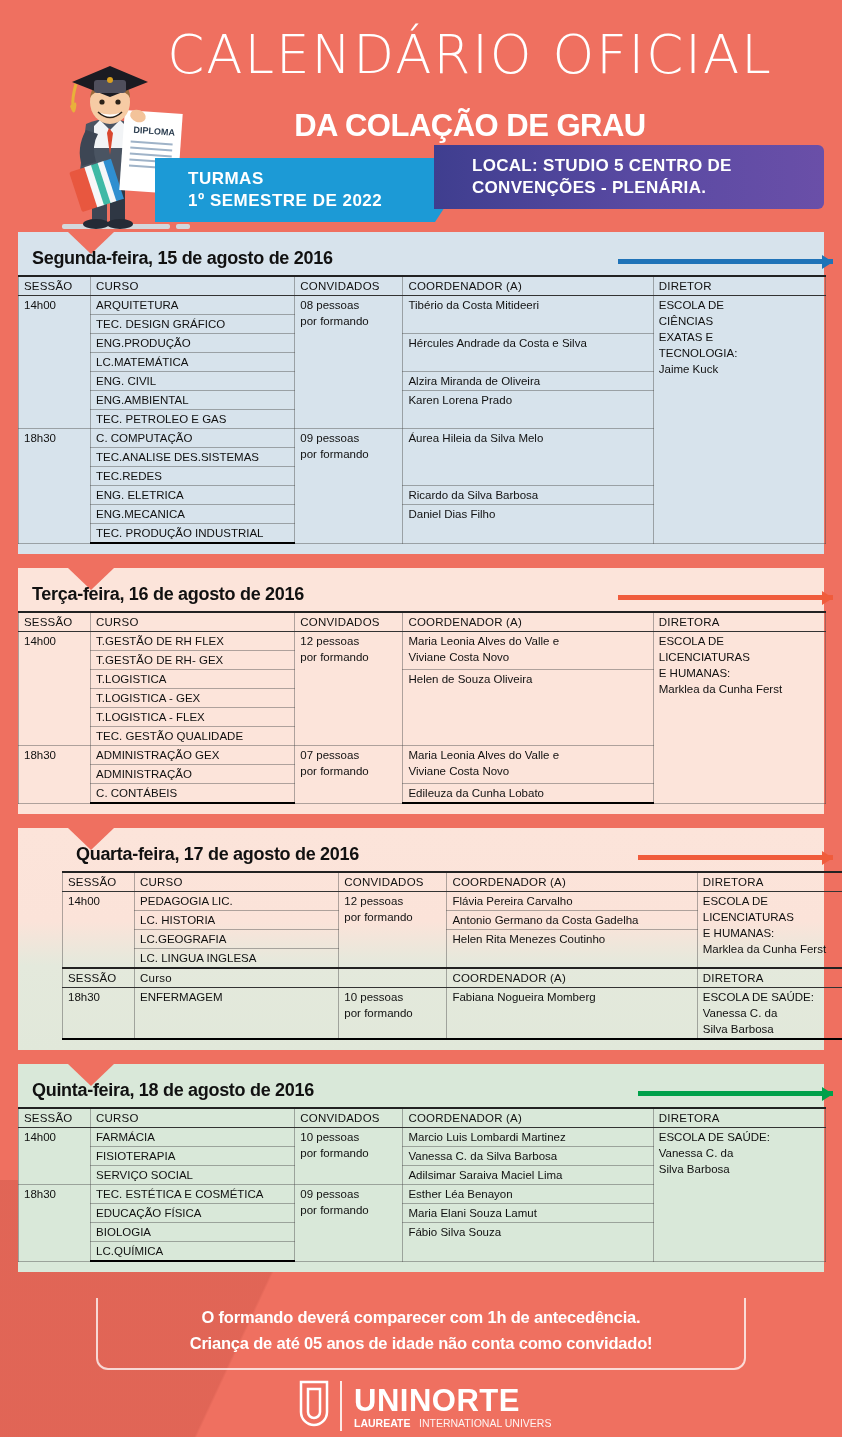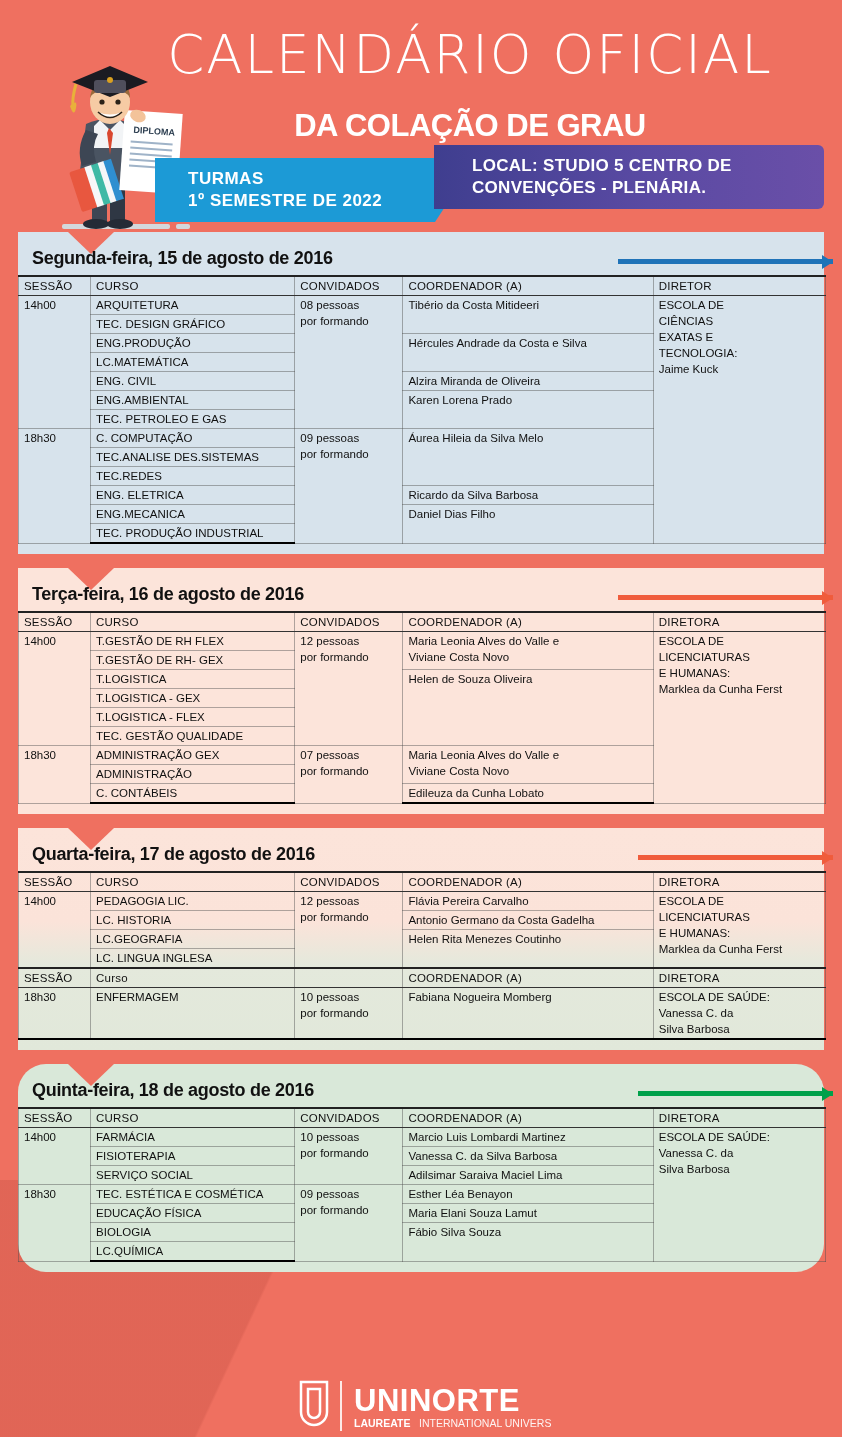--- a/index.html
+++ b/index.html
@@ -68,22 +68,22 @@
   
   .grad { position: absolute; left: 48px; top: 58px; width: 180px; height: 175px; }
 
   
   .card {
     position: relative; margin: 0 18px 14px 18px;
     padding: 0 0 10px 0;
   }
   .card.mon  { background: #d7e3ec; }
   .card.tue  { background: #fce4da; }
-  .card.wed  { background: linear-gradient(180deg, #fce4da 0%, #fbe3d9 42%, #e4e9dc 62%, #e1e8da 100%); }
-  .card.thu  { background: #d9e8d9; border-radius: 28px; }
+  .card.wed  { background: linear-gradient(180deg, #fce4da 0%, #fbe3d9 42%, #e4e9dc 62%, #e1e8da 100%); padding-left: 44px; }
+  .card.thu  { background: #d9e8d9; }
   .notch {
     position: absolute; left: 50px; top: 0;
     width: 0; height: 0;
     border-left: 23px solid transparent;
     border-right: 23px solid transparent;
     border-top: 22px solid #ef7060;
   }
   .card-title {
     font-size: 18px; font-weight: bold; color: #111;
     padding: 16px 0 0 14px;
@@ -437,20 +437,24 @@
               <td class="coord" rowspan="2">Fábio Silva Souza</td>
             </tr>
             <tr class="last">
               <td class="curso">LC.QUÍMICA</td>
             </tr>
           </tbody>
         </table></div>
     </div>
 
   <div class="footer">
+    <div class="notebox">
+      <div>O formando deverá comparecer com 1h de antecedência.</div>
+      <div>Criança de até 05 anos de idade não conta como convidado!</div>
+    </div>
     <div class="logo">
       <svg width="260" height="58" viewBox="0 0 260 58">
         <path d="M10 4 h26 v30 a13 13 0 0 1 -26 0 z" fill="none" stroke="#ffffff" stroke-width="2.5"></path>
         <path d="M17 11 h12 v23 a6 6 0 0 1 -12 0 z" fill="none" stroke="#ffffff" stroke-width="2.5"></path>
         <rect x="49" y="3" width="2" height="50" fill="#ffffff" opacity="0.85"></rect>
         <text x="63" y="33" font-family="Liberation Sans, sans-serif" font-size="31" font-weight="bold" fill="#ffffff" letter-spacing="0.5">UNINORTE</text>
         <text x="63" y="49" font-family="Liberation Sans, sans-serif" font-size="10.5" font-weight="bold" fill="#ffffff">LAUREATE</text>
         <text x="128" y="49" font-family="Liberation Sans, sans-serif" font-size="10.5" fill="#ffffff" opacity="0.92">INTERNATIONAL UNIVERSITIES®</text>
       </svg>
     </div>

